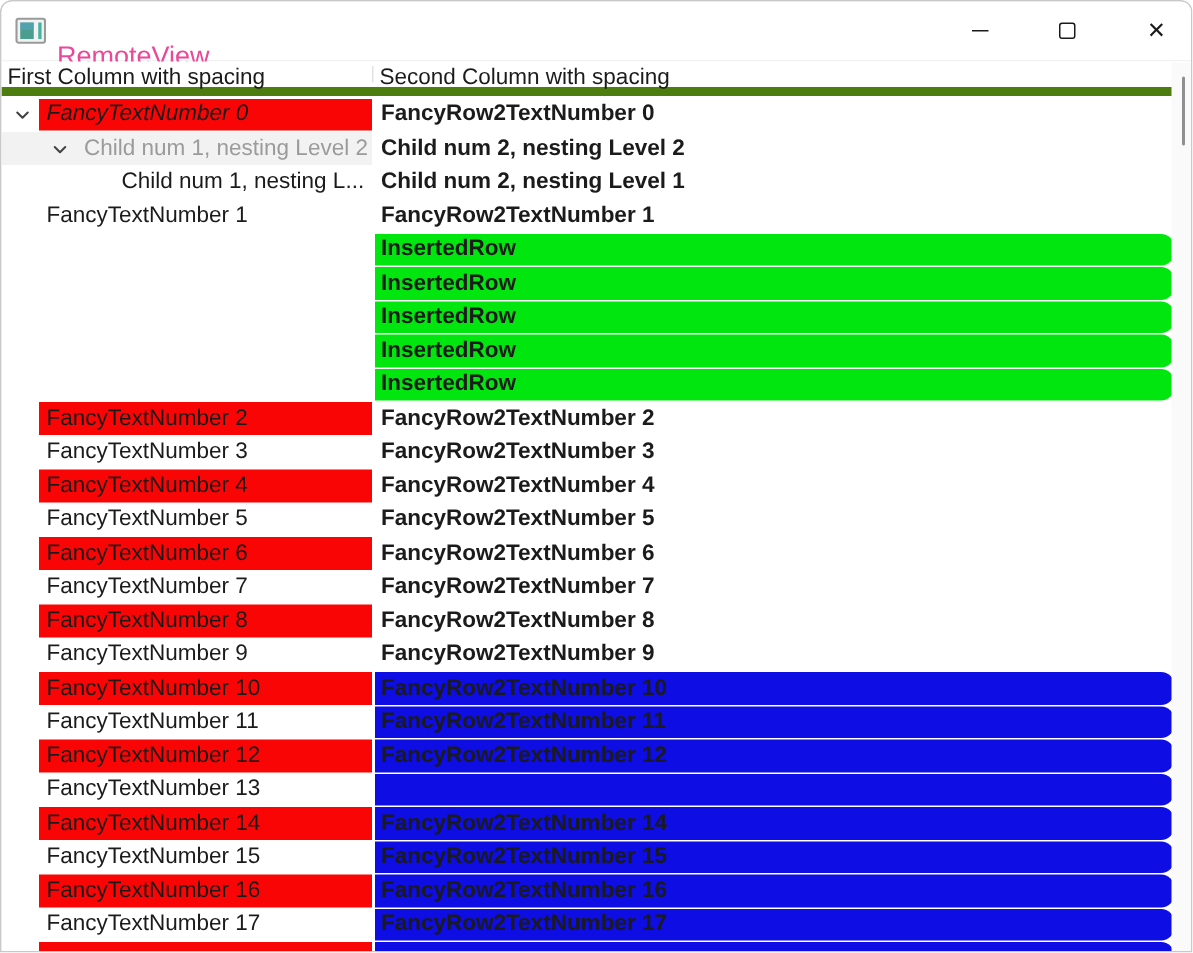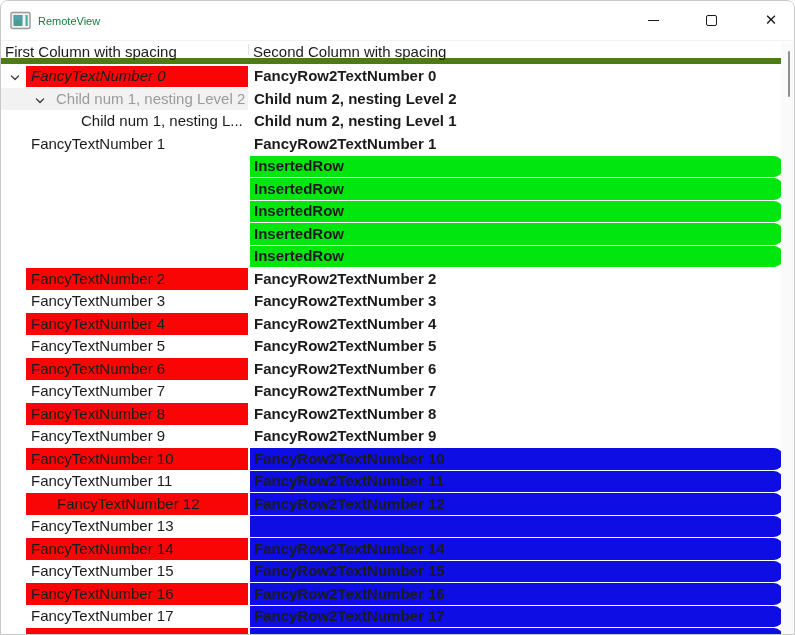--- a/index.html
+++ b/index.html
@@ -8,21 +8,21 @@
     font-family:"Liberation Sans","DejaVu Sans",sans-serif;
     background:#ffffff; color:#1a1a1a; position:relative;
   }
   .window {
     width:795px; height:635px; background:#ffffff; position:relative;
     border:1px solid #c9c9c9; border-radius:8px 8px 0 0; overflow:hidden;
   }
   
   .titlebar { height:40px; position:relative; background:#ffffff; border-bottom:1px solid #f2f2f2; }
   .app-icon { position:absolute; left:9px; top:9px; width:21px; height:21px; }
-  .title-text { position:absolute; left:37px; top:0; line-height:40px; font-size:11px; color:#15803d; }
+  .title-text { position:absolute; left:37px; top:16px; line-height:40px; font-size:18px; color:#ec4899; }
   .winbtn { position:absolute; top:0; width:46px; height:39px; display:flex; align-items:center; justify-content:center; background:transparent; border:none; cursor:default; }
   .winbtn-min   { left:629px; }
   .winbtn-max   { left:687px; }
   .winbtn-close { left:747px; }
   .glyph-min   { width:11px; height:0; border-top:1px solid #1a1a1a; display:block; }
   .glyph-max   { width:11px; height:11px; border:1.2px solid #1a1a1a; border-radius:2px; display:block; }
   .glyph-close { font-size:15px; line-height:1; color:#1a1a1a; font-family:"DejaVu Sans",sans-serif; }
   
   .header { height:23px; position:relative; background:#ffffff; border-bottom:6px solid #4d7c0f; font-size:15px; }
   .hcol { position:absolute; top:0; line-height:22px; color:#1b1b1b; white-space:nowrap; }
@@ -237,21 +237,21 @@
           <span class="t1" style="left: 30px;">FancyTextNumber 11</span>
         </div>
         <div class="c2">
           <div class="c2fill blue"></div>
           <span class="t2">FancyRow2TextNumber 11</span>
         </div>
       </div>
       <div class="row">
         <div class="c1">
           <div class="c1fill red"></div>
-          <span class="t1" style="left: 30px; margin-left: 26px;">FancyTextNumber 12</span>
+          <span class="t1" style="left: 30px;">FancyTextNumber 12</span>
         </div>
         <div class="c2">
           <div class="c2fill blue"></div>
           <span class="t2">FancyRow2TextNumber 12</span>
         </div>
       </div>
       <div class="row">
         <div class="c1">
           <span class="t1" style="left: 30px;">FancyTextNumber 13</span>
         </div>

